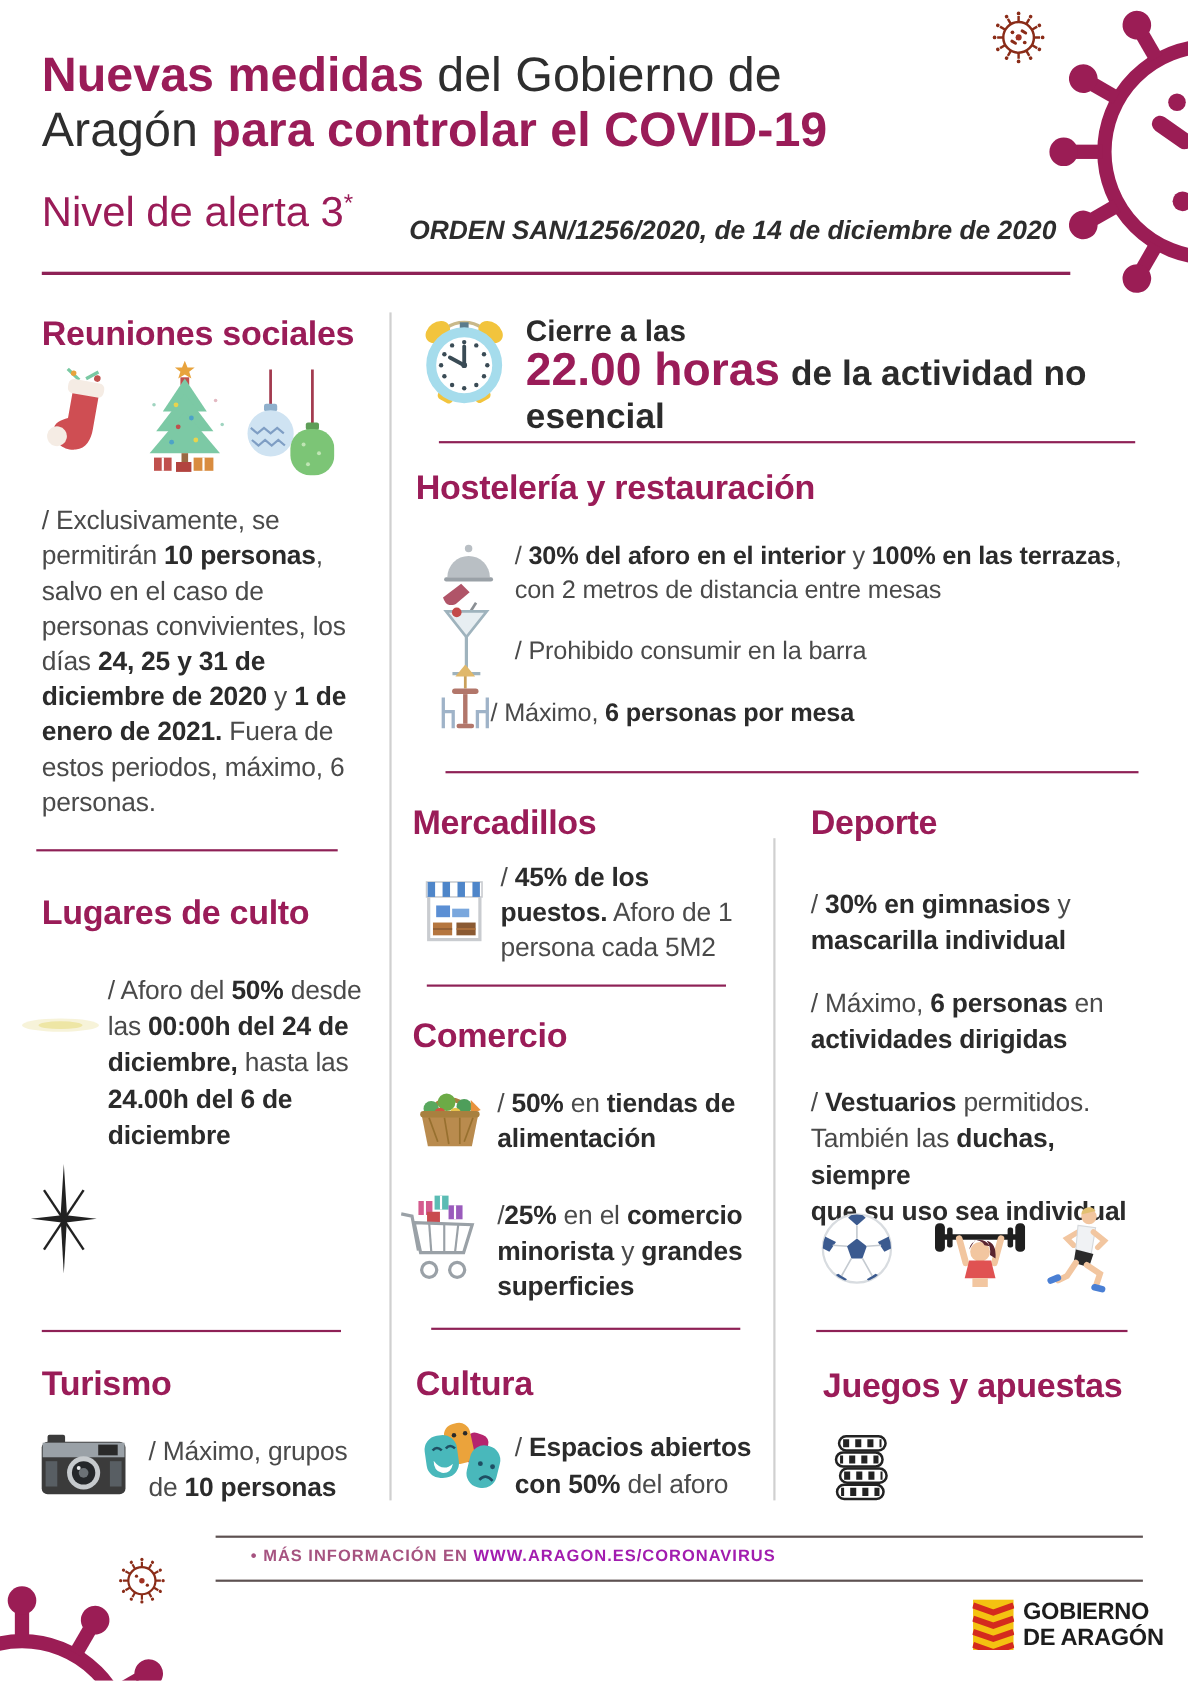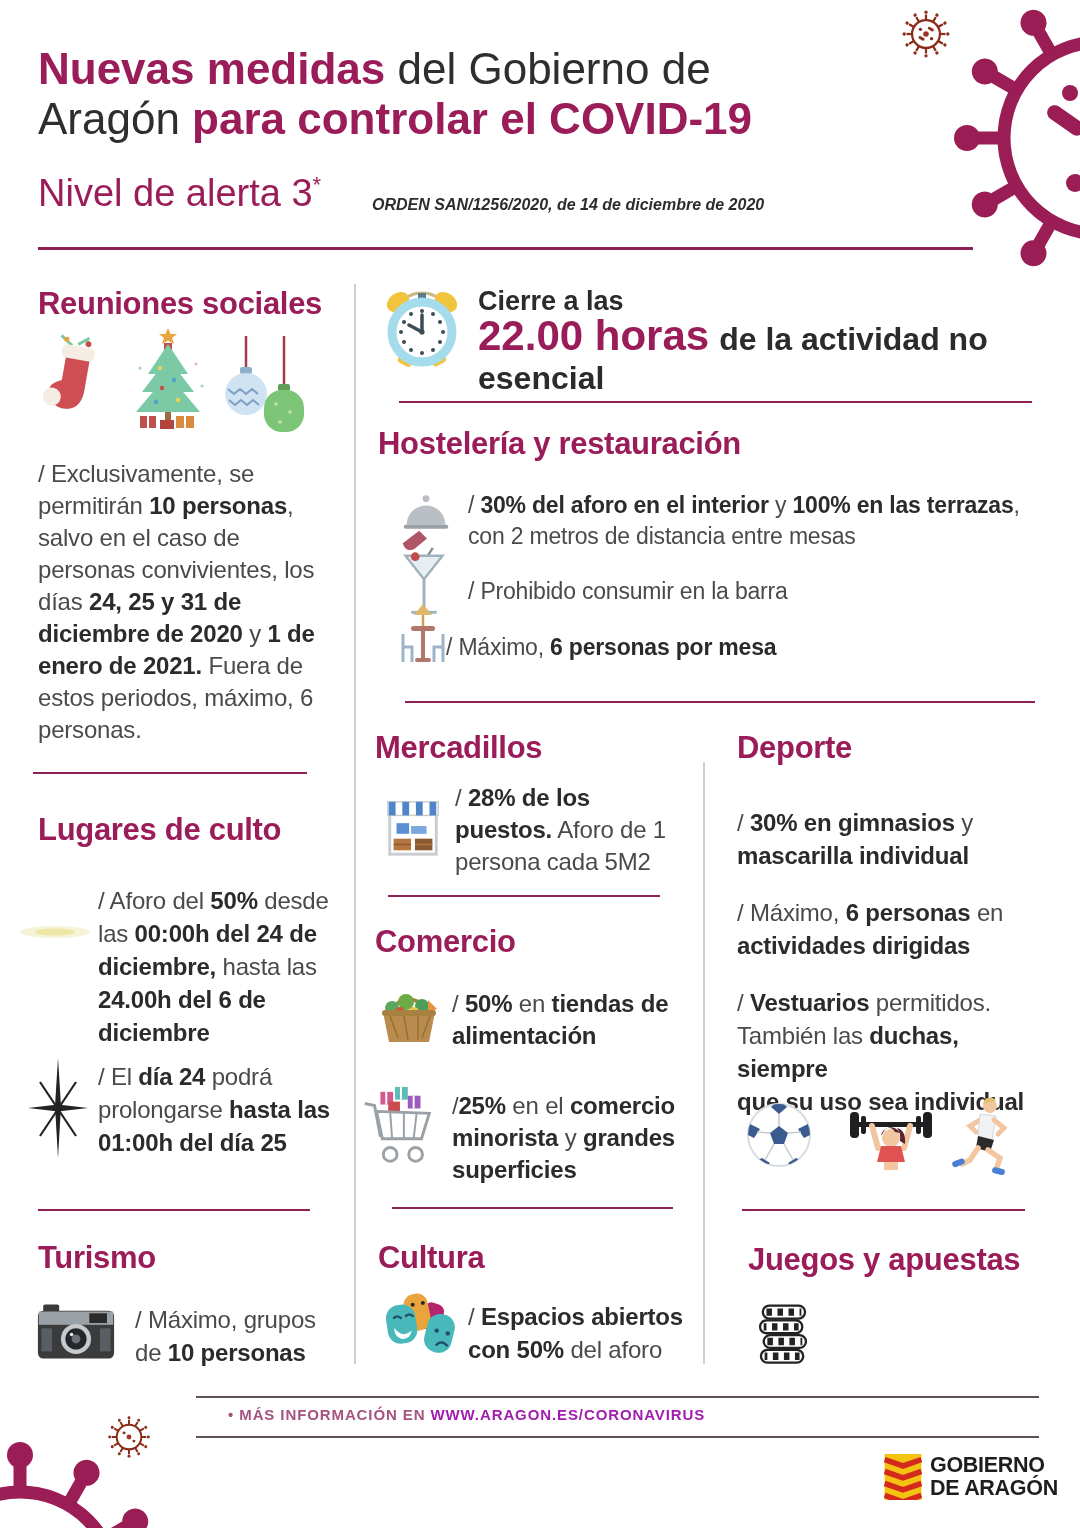--- a/index.html
+++ b/index.html
@@ -16,21 +16,21 @@
   .body{position:absolute;font-size:24px;line-height:32px;color:#4a4a4a;
         white-space:pre-line;letter-spacing:-0.2px;}
   
   .rule{position:absolute;background:#8e2156;height:2px;}
   .vline{position:absolute;background:#d0d0d0;width:2px;}
   .frule{position:absolute;background:#5d5151;height:2px;}
 
   #title{left:38px;top:44px;font-size:44px;line-height:50px;font-weight:400;}
   #alert{left:38px;top:172px;font-size:38px;color:#9a1c58;font-weight:400;}
   #alert sup{font-size:22px;}
-  #orden{left:372px;top:196px;font-size:16px;font-style:italic;font-weight:700;color:#2d2d2d;}
+  #orden{left:372px;top:196px;font-size:24px;font-style:italic;font-weight:700;color:#2d2d2d;}
   #rule-header{left:38px;top:247px;width:935px;height:3px;}
 
   #virus-top-small{left:900px;top:8px;}
   #virus-top-big{left:950px;top:-12px;}
   #virus-bottom-big{left:-130px;top:1438px;}
   #virus-bottom-small{left:106px;top:1414px;}
 
   #v1{left:354px;top:284px;height:1080px;}
   #v2{left:703px;top:762px;height:602px;}
 
@@ -316,21 +316,21 @@
       <rect x="18" y="6" width="7" height="14" fill="#4f86c9"></rect>
     <rect x="32" y="6" width="7" height="14" fill="#4f86c9"></rect>
       <rect x="46" y="6" width="7" height="14" fill="#4f86c9"></rect>
     <rect x="12" y="28" width="13" height="11" fill="#5b8fd4"></rect>
     <rect x="27" y="31" width="16" height="8" fill="#7aa7dd"></rect>
     <rect x="9" y="44" width="18" height="12" fill="#b5763f"></rect>
       <line x1="9" y1="50" x2="27" y2="50" stroke="#8a5a33" stroke-width="1.5"></line>
     <rect x="31" y="44" width="18" height="12" fill="#8a5a33"></rect>
       <line x1="31" y1="50" x2="49" y2="50" stroke="#b5763f" stroke-width="1.5"></line>
   </svg>
-  <div class="body" id="p-mercadillos"><span>/ </span><span class="b">28% de los
+  <div class="body" id="p-mercadillos"><span>/ </span><span class="b">45% de los
 puestos.</span><span> Aforo de 1
 persona cada 5M2</span></div>
   <div class="rule" id="rule-mercadillos"></div>
 
   <div class="h" id="h-comercio">Comercio</div>
   <svg class="abs" id="ico-basket" width="62" height="66" viewBox="0 0 62 66">
     <path d="M16 26 a16 13 0 0 1 30 0" fill="none" stroke="#a8803f" stroke-width="4"></path>
     <circle cx="14" cy="26" r="7" fill="#58a85e"></circle>
       <circle cx="28" cy="20" r="8" fill="#6cab46"></circle>
     <circle cx="44" cy="24" r="7" fill="#4e9e5a"></circle>
@@ -435,23 +435,20 @@
 las </span><span class="b">00:00h del 24 de
 diciembre,</span><span> hasta las
 </span><span class="b">24.00h del 6 de
 diciembre</span></div>
   <svg class="abs" id="ico-bethstar" width="64" height="100" viewBox="0 0 64 100">
     <polygon points="32,0 35,48 32,100 29,48" fill="#222"></polygon>
     <polygon points="2,50 32,46.5 62,50 32,53.5" fill="#222"></polygon>
     <line x1="14" y1="24" x2="50" y2="78" stroke="#222" stroke-width="2.2"></line>
     <line x1="50" y1="24" x2="14" y2="78" stroke="#222" stroke-width="2.2"></line>
   </svg>
-  <div class="body" id="p-lugares2"><span>/ El </span><span class="b">día 24</span><span> podrá
-prolongarse </span><span class="b">hasta las
-01:00h del día 25</span></div>
   <div class="rule" id="rule-turismo"></div>
 
   <div class="h" id="h-turismo">Turismo</div>
   <svg class="abs" id="ico-camera" width="88" height="62" viewBox="0 0 90 70">
     <rect x="8" y="5" width="18" height="9" rx="2" fill="#3b3b3b"></rect>
     <rect x="2" y="12" width="86" height="54" rx="6" fill="#3b3b3b"></rect>
     <rect x="3" y="13" width="84" height="15" fill="#9aa1a7"></rect>
     <rect x="60" y="15" width="20" height="11" fill="#2a2a2a"></rect>
     <rect x="6" y="32" width="12" height="26" fill="#585e63"></rect>
     <rect x="72" y="32" width="12" height="26" fill="#585e63"></rect>

